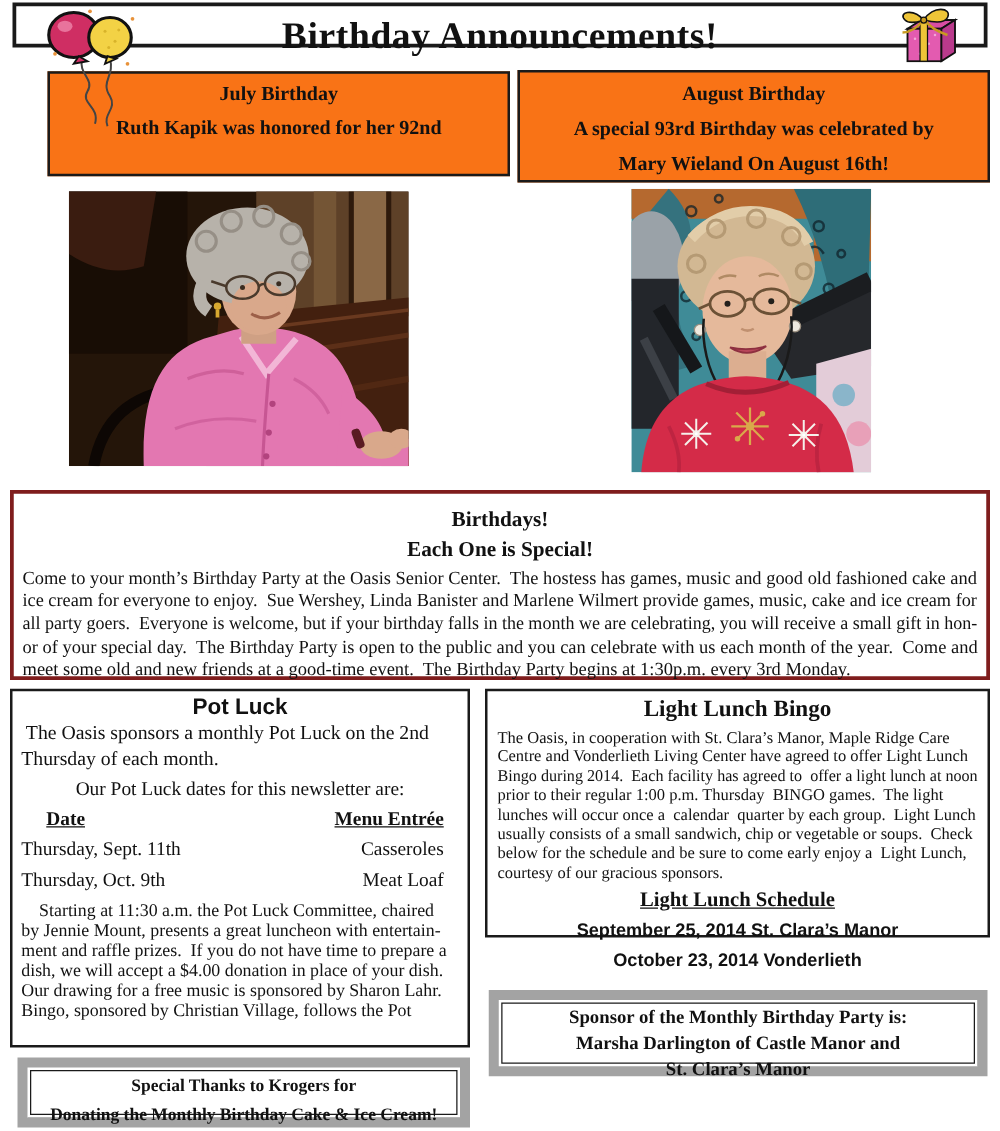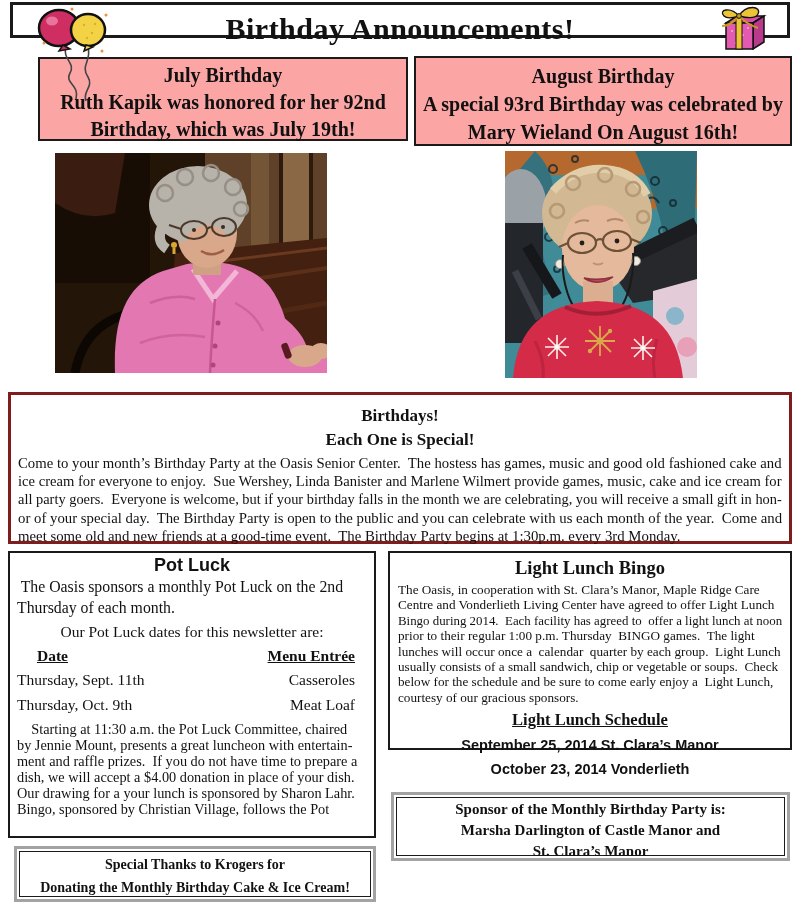--- a/index.html
+++ b/index.html
@@ -9,22 +9,22 @@
 
   
   .hdr { position:absolute; left:10px; top:2px; width:780px; height:36px;
          border:3px solid #1a1a1a; background:#fff; }
   .hdr-title { position:absolute; left:0; right:0; top:7px; text-align:center;
                font-weight:bold; font-size:30px; letter-spacing:.5px; }
   .balloons { position:absolute; left:36px; top:3px; width:78px; height:100px; z-index:5; }
   .gift { position:absolute; left:710px; top:4px; width:64px; height:46px; z-index:5; }
 
   
-  .bday-box { position:absolute; border:2px solid #1a1a1a; background:#fca5a5;
-              text-align:center; font-weight:bold; font-size:20px; z-index:2; }
+  .bday-box { position:absolute; border:2px solid #1a1a1a; background:#f97316;
+              text-align:center; font-weight:bold; font-size:16px; z-index:2; }
   .bday-box .bline { white-space:pre; line-height:27px; }
   .july   { left:38px;  top:57px; width:370px; height:84px; padding-top:3px; }
   .august { left:414px; top:56px; width:378px; height:90px; padding-top:4px; }
   .august .bline { line-height:28px; }
 
   
   .photo { position:absolute; overflow:hidden; }
   .photo svg { display:block; width:100%; height:100%; }
   .photo-left  { left:55px;  top:153px; width:272px; height:220px; }
   .photo-right { left:505px; top:151px; width:192px; height:227px; }
@@ -59,21 +59,21 @@
                 border:2px solid #1a1a1a; padding:4px 8px; }
   .ll-title { text-align:center; font-weight:bold; font-size:18.5px; line-height:22px; margin-bottom:3px; }
   .ll-body .tline { white-space:pre; font-size:13.2px; line-height:15.4px; }
   .ll-sched-title { text-align:center; font-weight:bold; font-size:16.5px;
                     line-height:20px; margin-top:5px; text-decoration:underline; }
   .ll-sched { margin-top:3px; }
   .ll-sched .sline { text-align:center; white-space:pre; font-family:"Liberation Sans",sans-serif;
                      font-weight:bold; font-size:14.5px; line-height:24px; }
 
   
-  .dbl { position:absolute; background:#fff; border:3px solid #a3a3a3;
+  .dbl { position:absolute; background:#fff; border:8px solid #a3a3a3;
          box-shadow: inset 0 0 0 2px #fff, inset 0 0 0 3px #1a1a1a;
          text-align:center; font-weight:bold; }
   .thanks { left:14px; top:846px; width:362px; height:56px; font-size:14px; padding-top:4px; }
   .thanks .bline { white-space:pre; line-height:23px; }
   .sponsor { left:391px; top:792px; width:399px; height:69px; font-size:15px; padding-top:4px; }
   .sponsor .bline { white-space:pre; line-height:21px; }
 </style>
 </head>
 <body>
 
@@ -113,21 +113,20 @@
     <path d="M29,12 C20,2 8,6 14,12 C18,16 26,13 29,12 Z" stroke="#111" stroke-width="1.3" fill="#eec437"></path>
     <path d="M29,12 C36,0 52,2 48,10 C45,16 33,13 29,12 Z" stroke="#111" stroke-width="1.3" fill="#eec437"></path>
     <path d="M29,12 C24,18 18,22 12,22" fill="none" stroke="#c89a20" stroke-width="2"></path>
     <path d="M30,12 C34,18 42,22 48,24" fill="none" stroke="#c89a20" stroke-width="2"></path>
     <circle cx="29" cy="12" r="2.4" fill="#c89a20" stroke="#111" stroke-width="1"></circle>
   </svg>
 
   <div class="bday-box july">
     <div class="bline">July Birthday</div>
     <div class="bline">Ruth Kapik was honored for her 92nd</div>
-    <div class="bline">Birthday, which was July 19th!</div>
   </div>
 
   <div class="bday-box august">
     <div class="bline">August Birthday</div>
     <div class="bline">A special 93rd Birthday was celebrated by</div>
     <div class="bline">Mary Wieland On August 16th!</div>
   </div>
 
   <div class="photo photo-left">
     <svg viewBox="0 0 272 220" preserveAspectRatio="none">
@@ -287,21 +286,21 @@
     </div>
     <div class="pl-row">
       <span class="cell-l">Thursday, Oct. 9th</span>
       <span class="cell-r">Meat Loaf</span>
     </div>
     <div class="pl-body">
         <div class="tline">    Starting at 11:30 a.m. the Pot Luck Committee, chaired</div>
         <div class="tline">by Jennie Mount, presents a great luncheon with entertain-</div>
         <div class="tline">ment and raffle prizes.  If you do not have time to prepare a</div>
         <div class="tline">dish, we will accept a $4.00 donation in place of your dish.</div>
-        <div class="tline">Our drawing for a your lunch is sponsored by Sharon Lahr.</div>
+        <div class="tline">Our drawing for a free music is sponsored by Sharon Lahr.</div>
         <div class="tline">Bingo, sponsored by Christian Village, follows the Pot</div>
       </div>
   </div>
 
   <div class="lightlunch">
     <div class="ll-title">Light Lunch Bingo</div>
     <div class="ll-body">
         <div class="tline">The Oasis, in cooperation with St. Clara’s Manor, Maple Ridge Care</div>
         <div class="tline">Centre and Vonderlieth Living Center have agreed to offer Light Lunch</div>
         <div class="tline" style="transform-origin: left center; transform: scaleX(0.9771);">Bingo during 2014.  Each facility has agreed to  offer a light lunch at noon</div>

